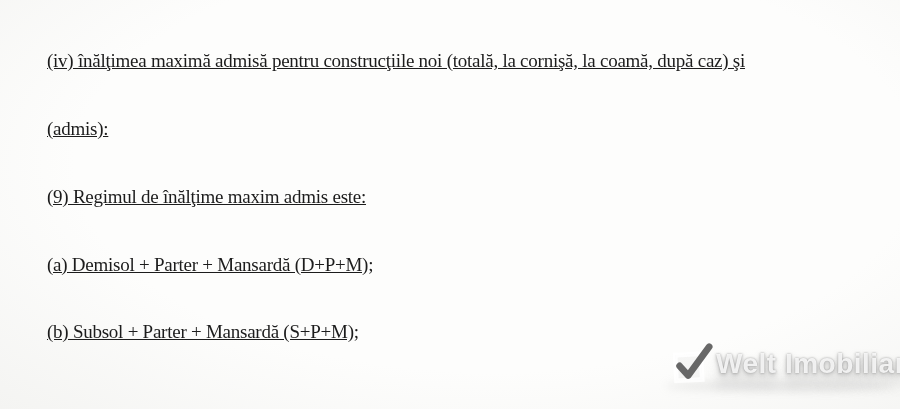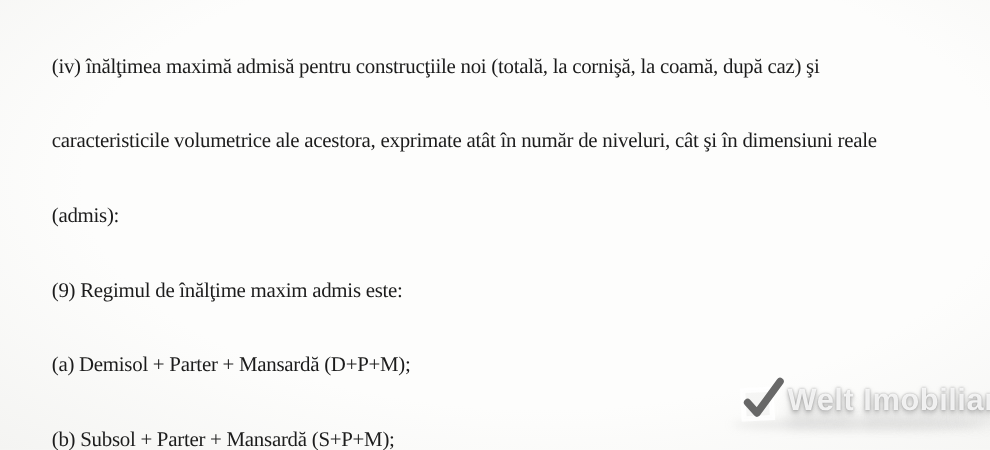--- a/index.html
+++ b/index.html
@@ -28,20 +28,21 @@
     right: 0;
     color: #1c1c1c;
     font-size: 19px;
     line-height: 22.6px;
     letter-spacing: -0.25px;
     white-space: pre;
     filter: blur(0.3px);
   }
   .doc-line {
     height: 22.6px;
+    text-decoration: underline;
   }
   .watermark {
     position: absolute;
     left: 671px;
     top: 342px;
     display: flex;
     align-items: center;
     gap: 3px;
     pointer-events: none;
   }
@@ -75,21 +76,20 @@
     border-radius: 50%;
   }
 </style>
 </head>
 <body>
 
 <div class="doc-page">
 
   <div class="doc-text">
     <div class="doc-line">(iv) înălţimea maximă admisă pentru construcţiile noi (totală, la cornişă, la coamă, după caz) şi</div>
-    <div class="doc-line">caracteristicile volumetrice ale acestora, exprimate atât în număr de niveluri, cât şi în dimensiuni reale</div>
     <div class="doc-line">(admis):</div>
     <div class="doc-line">(9) Regimul de înălţime maxim admis este:</div>
     <div class="doc-line">(a) Demisol + Parter + Mansardă (D+P+M);</div>
     <div class="doc-line">(b) Subsol + Parter + Mansardă (S+P+M);</div>
     
     
     
     
     
     

